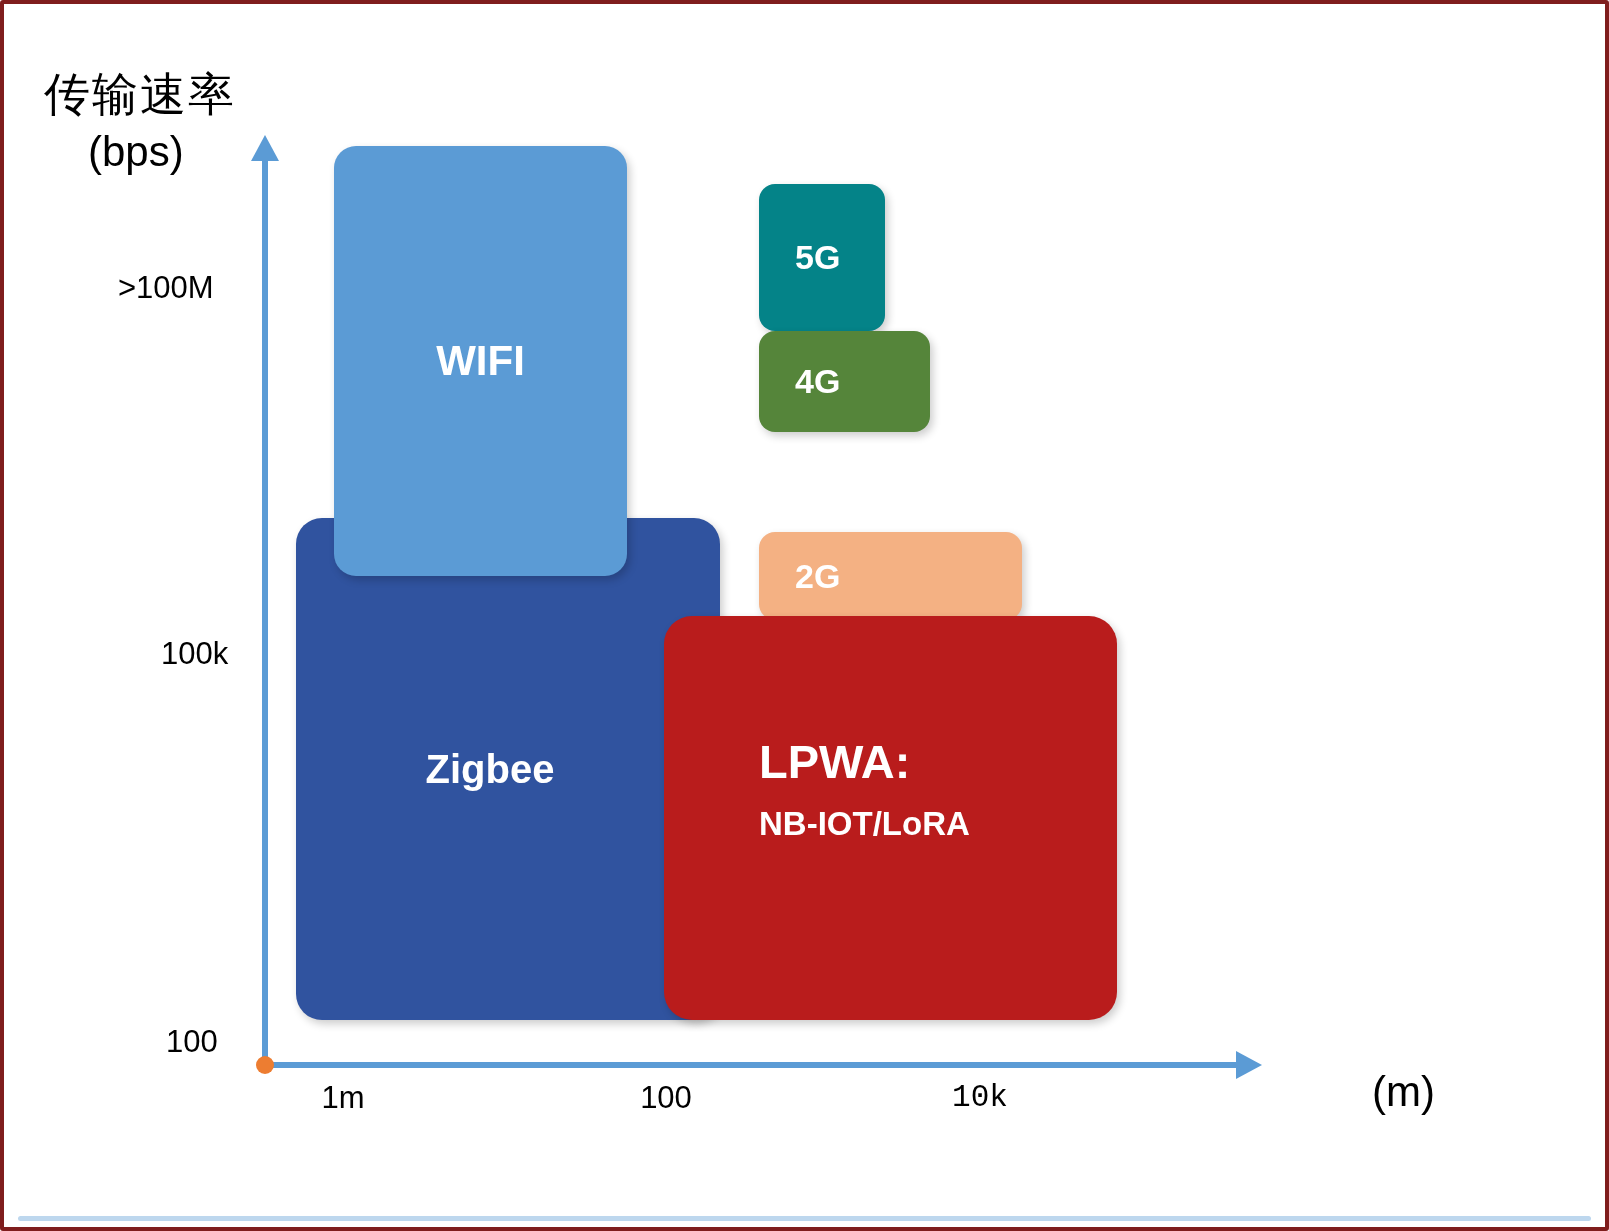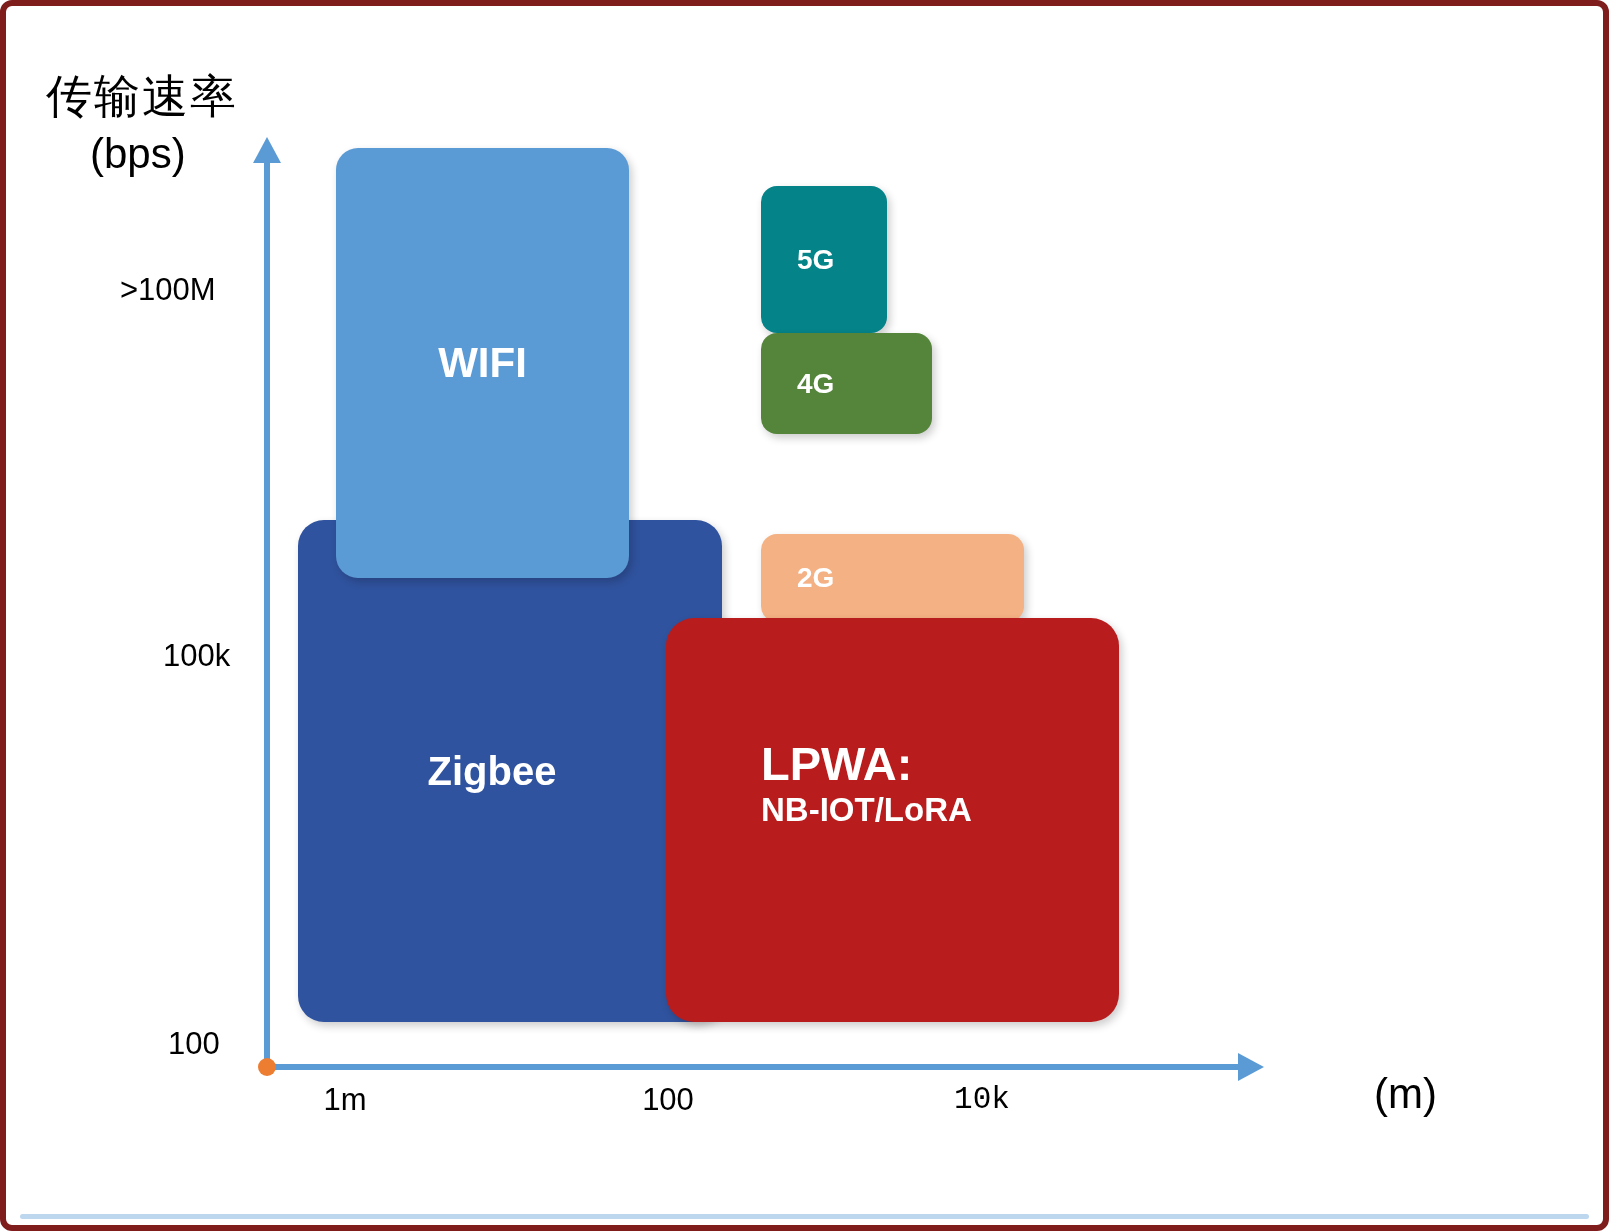--- a/index.html
+++ b/index.html
@@ -3,22 +3,22 @@
 <meta charset="utf-8">
 <style>
   * { margin:0; padding:0; box-sizing:border-box; }
   html,body { background:#ffffff; }
   body { font-family:"Liberation Sans", sans-serif; color:#111; }
 
   .canvas {
     position:relative;
     width:1609px; height:1231px;
     background:#ffffff;
-    border:6px solid #7f1d1d;
-    border-radius:12px;
+    border:4px solid #7f1d1d;
+    border-radius:3px;
     overflow:hidden;
   }
   .bottom-edge {
     position:absolute; left:14px; right:14px; bottom:6px;
     height:5px; border-radius:3px;
   }
 
   
   .y-line { position:absolute; left:258px; top:152px; width:6px; height:910px; border-radius:3px; }
   .x-line { position:absolute; left:260px; top:1058px; width:980px; height:6px; border-radius:3px; }
@@ -64,23 +64,23 @@
     left:292px; top:514px; width:424px; height:502px; border-radius:26px; z-index:1;
     display:flex; flex-direction:column; align-items:center; justify-content:center;
     font-size:40px; line-height:1.42;
   }
   .block-bluetooth .lines { transform:translateX(-18px); text-align:center; }
   .block-lpwa {
     left:660px; top:612px; width:453px; height:404px; border-radius:28px; z-index:3;
     padding:118px 0 0 95px;
   }
   .block-lpwa .l1 { font-size:47px; display:block; }
-  .block-lpwa .l2 { font-size:33px; display:block; }
+  .block-lpwa .l2 { font-size:33px; display:block; margin-top:16px; }
   .stack {
-    display:flex; align-items:center; padding-left:36px; font-size:28px;
+    display:flex; align-items:center; padding-left:36px; font-size:34px;
     border-radius:16px; z-index:2;
   }
   .block-5g { left:755px; top:180px; width:126px; height:147px; }
   .block-4g { left:755px; top:327px; width:171px; height:101px; }
   .block-3g { left:755px; top:428px; width:222px; height:102px; }
   .block-2g { left:755px; top:528px; width:263px; height:88px; }
   .txt { display:block; }
 </style>
 </head>
 <body>

